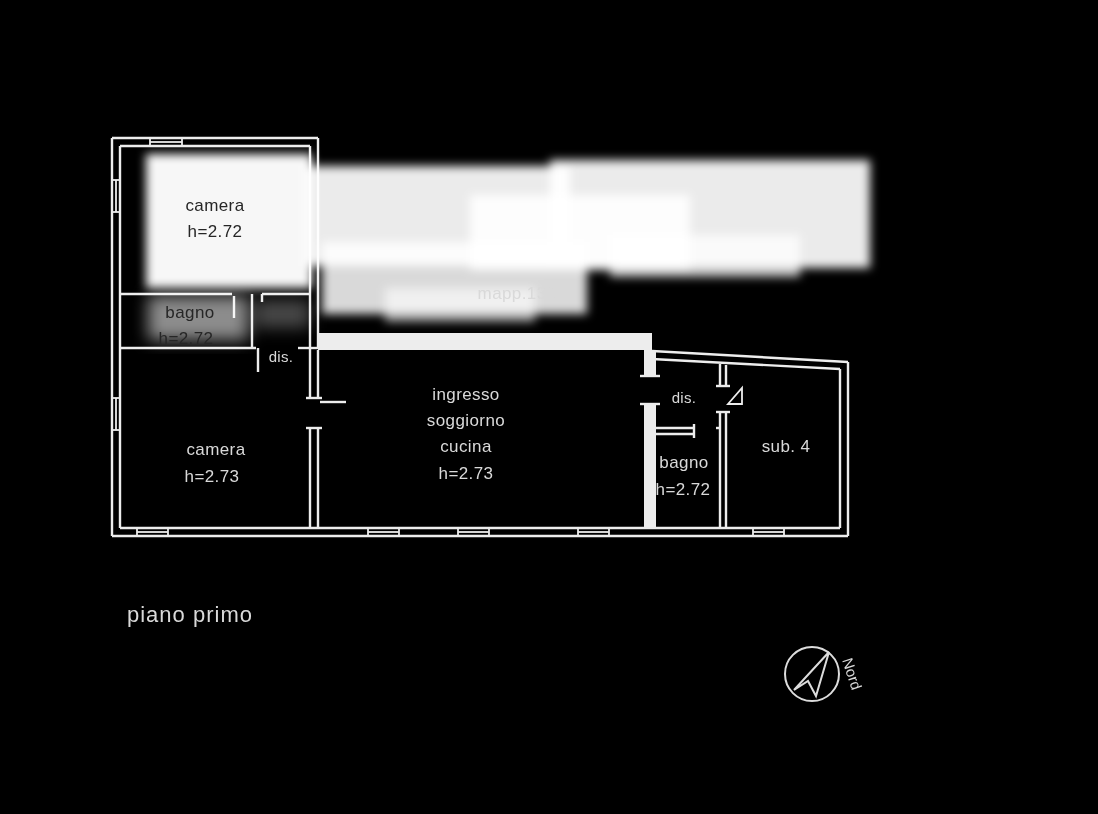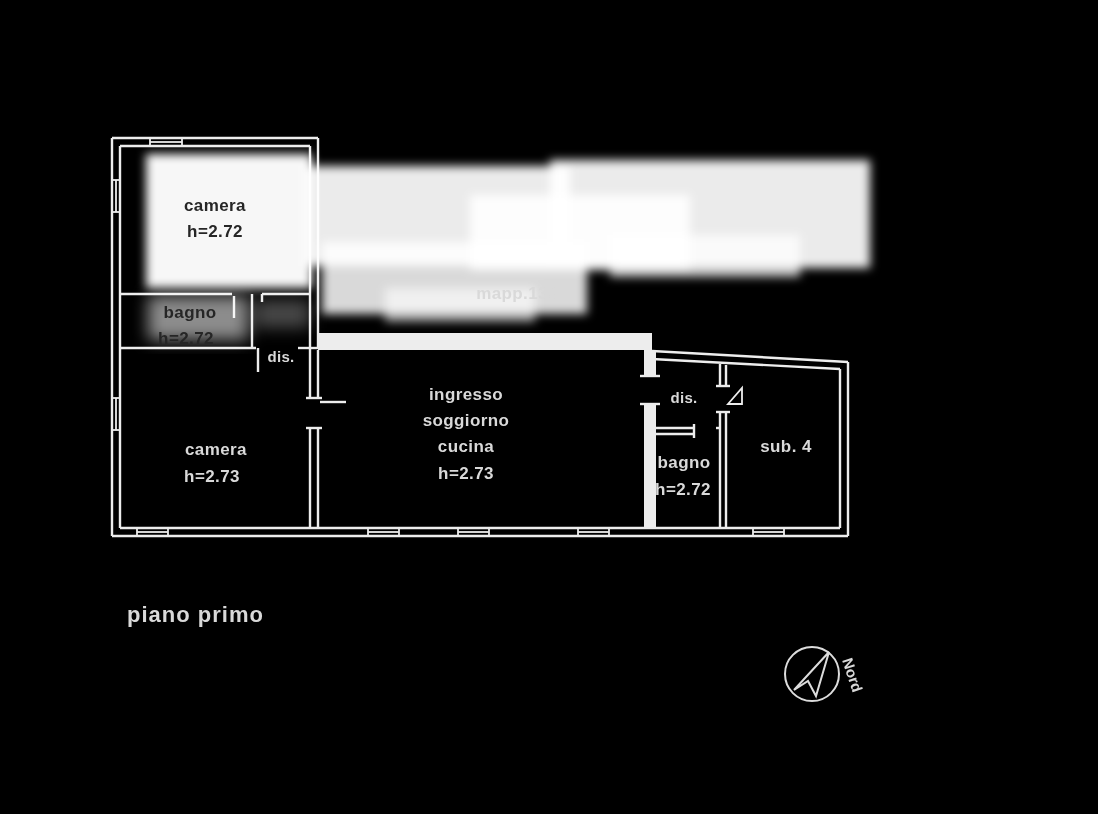--- a/index.html
+++ b/index.html
@@ -9,21 +9,20 @@
     width: 1098px;
     height: 814px;
     overflow: hidden;
     font-family: "Liberation Sans", sans-serif;
   }
   #stage {
     position: relative;
     width: 1098px;
     height: 814px;
     background: #f0abfc;
-    font-weight: bold;
   }
   svg { display: block; }
   .walls line, .walls path, .walls polyline {
     stroke: #ededed;
     stroke-width: 2.4;
     fill: none;
     stroke-linecap: butt;
   }
   .walls rect { fill: #ededed; stroke: none; }
   .win line { stroke: #ededed; stroke-width: 1.8; }

